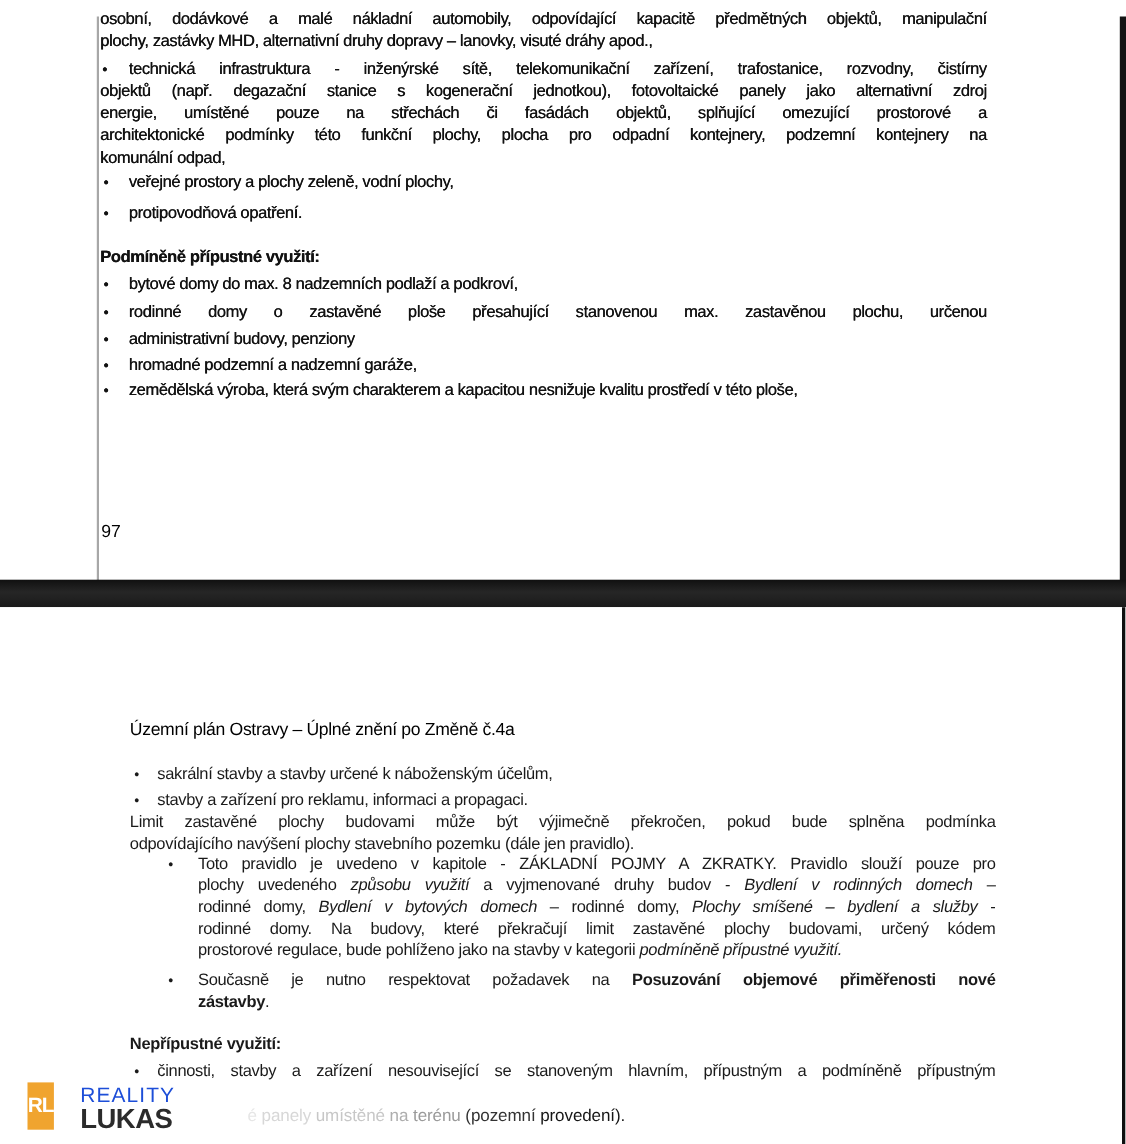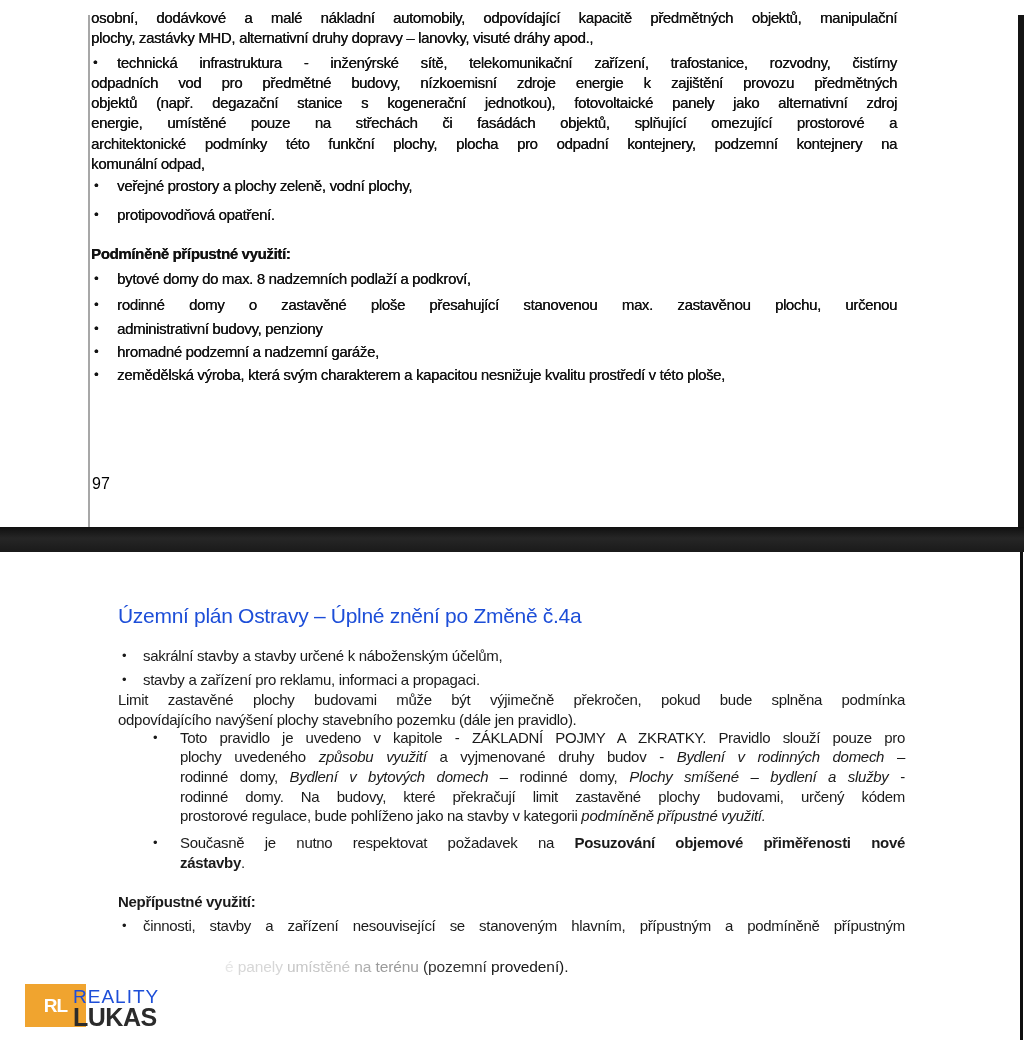--- a/index.html
+++ b/index.html
@@ -45,38 +45,38 @@
   #p1-list .p1li.m3{margin-top:3px;}
   .inline-li{position:relative;padding-left:26px;}
   .inline-li .blt{left:3px;}
   #p1-pagenum{position:absolute;left:92px;top:459px;font-size:16px;
               letter-spacing:0;color:#000000;text-shadow:none;}
 
   
   #p2-content{margin-left:118px;width:787px;padding-top:54px;
               font-size:15px;line-height:19.7px;letter-spacing:-0.3px;
               color:#1a1a1a;}
-  #p2-header{color:#1d4ed8;font-size:21px;}
+  #p2-header{color:#000000;font-size:16px;margin-top:48px;}
   #p2-b1{margin-top:20px;}
   #p2-b2{margin-top:5px;}
   .p2li{position:relative;padding-left:25px;}
   .p2li .blt{left:4px;}
   #p2-h-rule{margin-top:26px;}
   #p2-rulepar{margin-top:0px;}
   .p2li-deep{position:relative;padding-left:62px;}
   .p2li-deep .blt{left:35px;}
   #p2-bulletA{margin-top:-2px;}
   #p2-bulletB{margin-top:7px;}
   #p2-h-inadm{margin-top:20px;}
   #p2-b-inadm{margin-top:4px;}
   #p2-faded{margin-top:21px;margin-left:107px;font-size:15.5px;letter-spacing:-0.1px;}
 
   
   #logo{position:absolute;left:25px;top:984px;}
-  #logo-square{position:absolute;left:0;top:0;width:61px;height:43px;
+  #logo-square{position:absolute;left:0;top:0;width:24px;height:43px;
                background:#f0a42f;color:#ffffff;display:flex;
                align-items:center;justify-content:center;
                font-weight:700;font-size:19px;letter-spacing:-1px;}
   #logo-line1{position:absolute;left:48px;top:2px;font-size:19px;
               letter-spacing:1px;color:#1d4ed8;font-weight:400;}
   #logo-line2{position:absolute;left:48px;top:19px;font-size:25px;
               letter-spacing:-0.5px;color:#2b2b2b;font-weight:800;}
 </style>
 </head>
 <body>
@@ -85,21 +85,20 @@
   <div id="scanline-p1"></div>
   <div id="p1-content">
 
     <div id="p1-cont-par">
       <div class="jl">osobní, dodávkové a malé nákladní automobily, odpovídající kapacitě předmětných objektů, manipulační</div>
       <div class="ll">plochy, zastávky MHD, alternativní druhy dopravy – lanovky, visuté dráhy apod.,</div>
     </div>
 
     <div id="p1-tech">
       <div class="jl rel first"><span class="blt">•</span><span>technická infrastruktura - inženýrské sítě, telekomunikační zařízení, trafostanice, rozvodny, čistírny</span></div>
-      <div class="jl">odpadních vod pro předmětné budovy, nízkoemisní zdroje energie k zajištění provozu předmětných</div>
       <div class="jl">objektů (např.  degazační stanice s kogenerační jednotkou), fotovoltaické panely jako alternativní zdroj</div>
       <div class="jl">energie, umístěné pouze na střechách či fasádách objektů, splňující omezující prostorové a</div>
       <div class="jl">architektonické podmínky této funkční plochy, plocha pro odpadní kontejnery, podzemní kontejnery na</div>
       <div class="ll">komunální odpad,</div>
     </div>
 
     <div id="p1-b-public" class="inline-li">
       <span class="blt">•</span><span>veřejné prostory a plochy zeleně, vodní plochy,</span>
     </div>
     <div id="p1-b-flood" class="inline-li">

